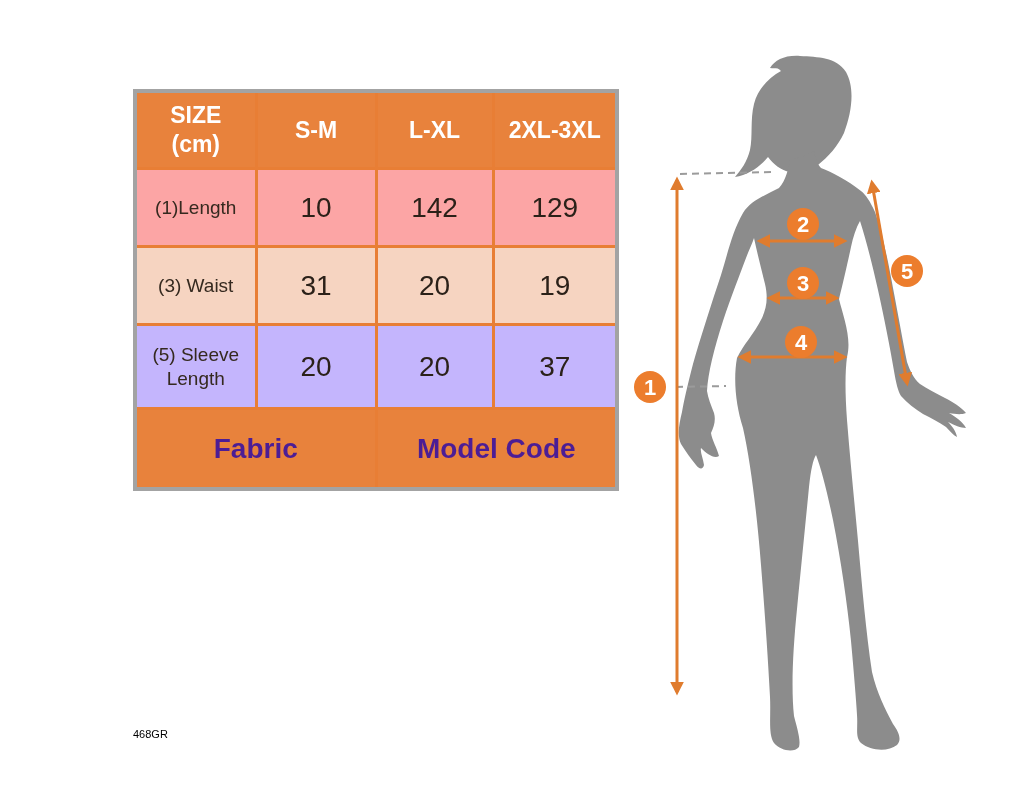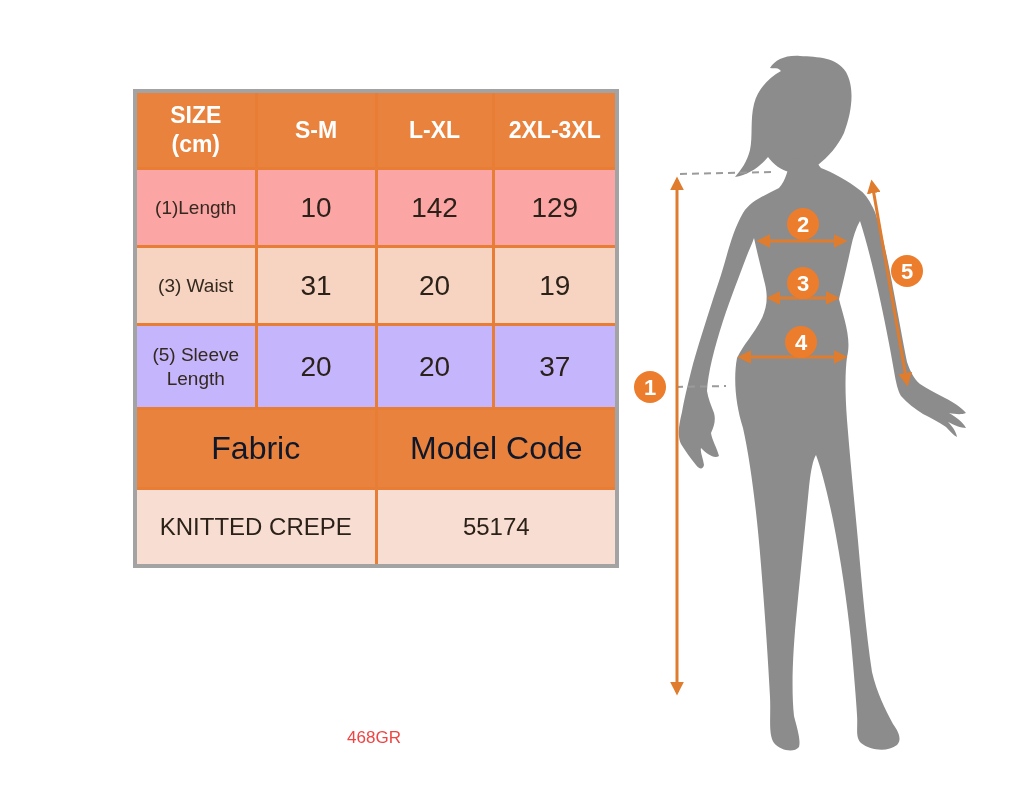--- a/index.html
+++ b/index.html
@@ -36,34 +36,34 @@
   }
   .unit { white-space:pre-line; line-height:1.25; }
   .lbl { font-size:19px; color:#35291F; line-height:1.25; }
   .val { font-size:28px; color:#2B2119; }
   .row-length td { background:#fca5a5; height:75px; }
   .row-breast td { background:#FBEAE1; height:76px; }
   .row-waist  td { background:#F6D4C1; height:75px; }
   .row-hip    td { background:#FBEAE1; height:75px; }
   .row-sleeve td { background:#c4b5fd; height:81px; }
   .r-ohead td {
-    background:#E8823C; color:#0f172a;
-    font-weight:normal; font-size:32px;
+    background:#E8823C; color:#4c1d95;
+    font-weight:bold; font-size:28px;
     height:77px;
     border-left-color:#E8823C; border-right-color:#E8823C;
   }
   .r-bottom td {
     background:#F8DED2; color:#2B2119;
     font-size:24px; height:74px;
   }
 
   .weight-note {
     position:absolute; left:133px; top:728px; width:482px;
-    text-align:center;
-    font-size:17px; color:#ef4444;
+    text-align:left;
+    font-size:11px; color:#000000;
   }
 </style>
 </head>
 <body>
 
 <div class="stage">
 
   <svg class="figure" viewBox="0 0 1024 794">
     <defs>
       <marker id="ah-e" markerWidth="4.6" markerHeight="4.6" refX="3.4" refY="2.3" orient="auto">
@@ -213,21 +213,17 @@
     <tr class="row-sleeve">
       <td class="lbl">(5) Sleeve Length</td>
       <td class="val">20</td>
       <td class="val">20</td>
       <td class="val">37</td>
     </tr>
     <tr class="r-ohead">
       <td colspan="2">Fabric</td>
       <td colspan="2">Model Code</td>
     </tr>
-    <tr class="r-bottom">
-      <td colspan="2">KNITTED CREPE</td>
-      <td colspan="2">55174</td>
-    </tr>
   </tbody>
     </table>
 
   <div class="weight-note">468GR</div>
 </div>
 
 </body></html>

